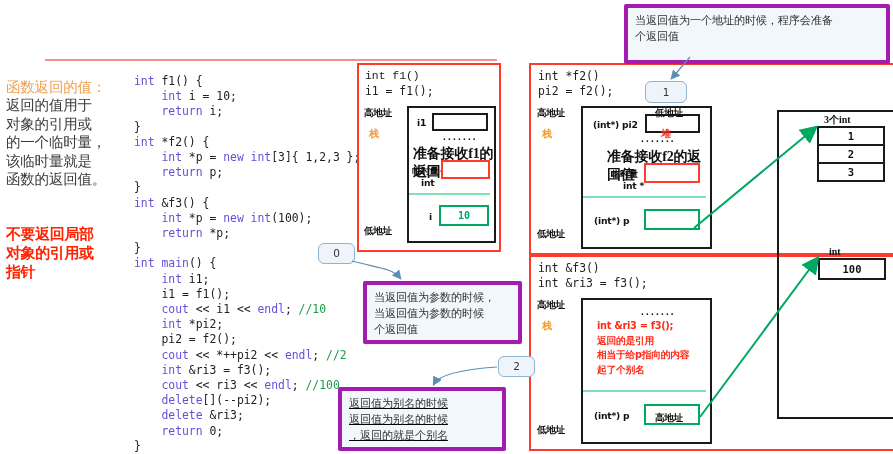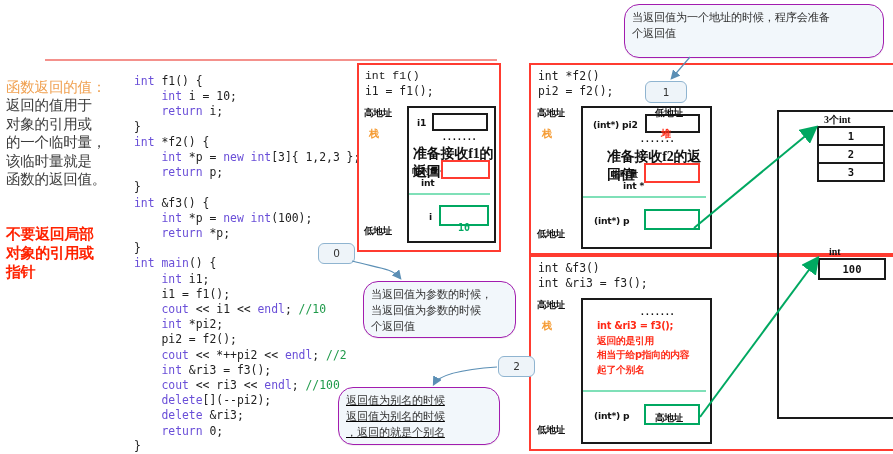--- a/index.html
+++ b/index.html
@@ -56,21 +56,21 @@
 
   
   .heapbox{position:absolute;border:2px solid #1a1a1a;background:transparent;}
   .heapcell{position:absolute;border:2px solid #1a1a1a;background:#fff;
             font-size:10.5px;font-weight:bold;text-align:center;color:#111;
             font-family:"DejaVu Sans Mono","Liberation Mono",monospace;}
   .heapcap{font-size:10px;font-weight:bold;color:#111;
            font-family:Liberation Serif, serif;}
 
   
-  .callout{position:absolute;border:1px solid #a21caf;border-radius:15px;
+  .callout{position:absolute;border:4px solid #a21caf;border-radius:2px;
            background:#f2f7fb;box-shadow:0 1px 1px rgba(0,0,0,.06);}
   .callout .txt{font-size:11.2px;line-height:16px;color:#333;padding:5px 7px;
                 font-family:"DejaVu Sans","Liberation Sans",sans-serif;letter-spacing:-0.2px;}
   .badge{position:absolute;border:1px solid #8fb4d0;border-radius:6px;background:#eef4f9;
          font-size:10.5px;color:#333;text-align:center;
          font-family:"DejaVu Sans","Liberation Sans",sans-serif;}
 
   svg.overlay{position:absolute;left:0;top:0;width:893px;height:454px;
               pointer-events:none;overflow:visible;}
 </style>
@@ -136,21 +136,21 @@
     <div class="abs dots" style="left:34px;top:23px;">.......</div>
     <div class="abs caption" style="left:4px;top:37px;">准备接收f1的返回值</div>
     <div class="abs slotlbl" style="left:3px;top:57px;">临时量</div>
     <div class="slot red" style="left:32px;top:52px;width:45px;height:15px;">
       <div class="slotval" style="padding-top:3px;"></div>
     </div>
     <div class="abs slotlbl" style="left:12px;top:69px;">int</div>
     <div class="divider" style="left:0px;top:85px;width:81px;"></div>
     <div class="abs slotlbl" style="left:20px;top:103px;">i</div>
     <div class="slot green" style="left:30px;top:97px;width:46px;height:17px;">
-      <div class="slotval" style="padding-top:16px;">10</div>
+      <div class="slotval" style="padding-top:4px;">10</div>
     </div>
   </div>
 </div>
 
 <div class="abs redbox" style="left:529px;top:63px;width:362px;height:188px;">
   <div class="abs codehdr" style="left:7px;top:4px;">int *f2()</div>
   <div class="abs codehdr" style="left:7px;top:19px;">pi2 = f2();</div>
 
   <div class="abs addr" style="left:6px;top:42px;">高地址</div>
   <div class="abs stacklbl" style="left:11px;top:62px;">栈</div>

